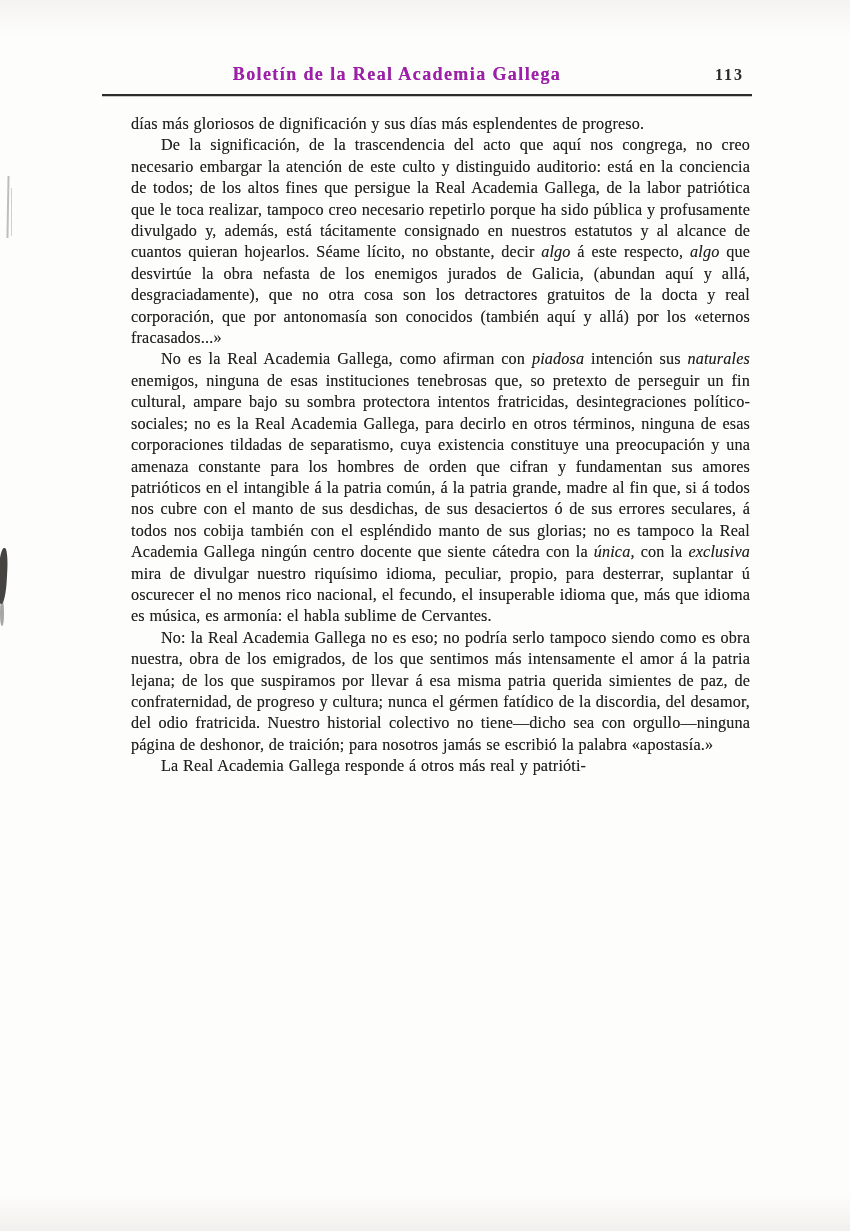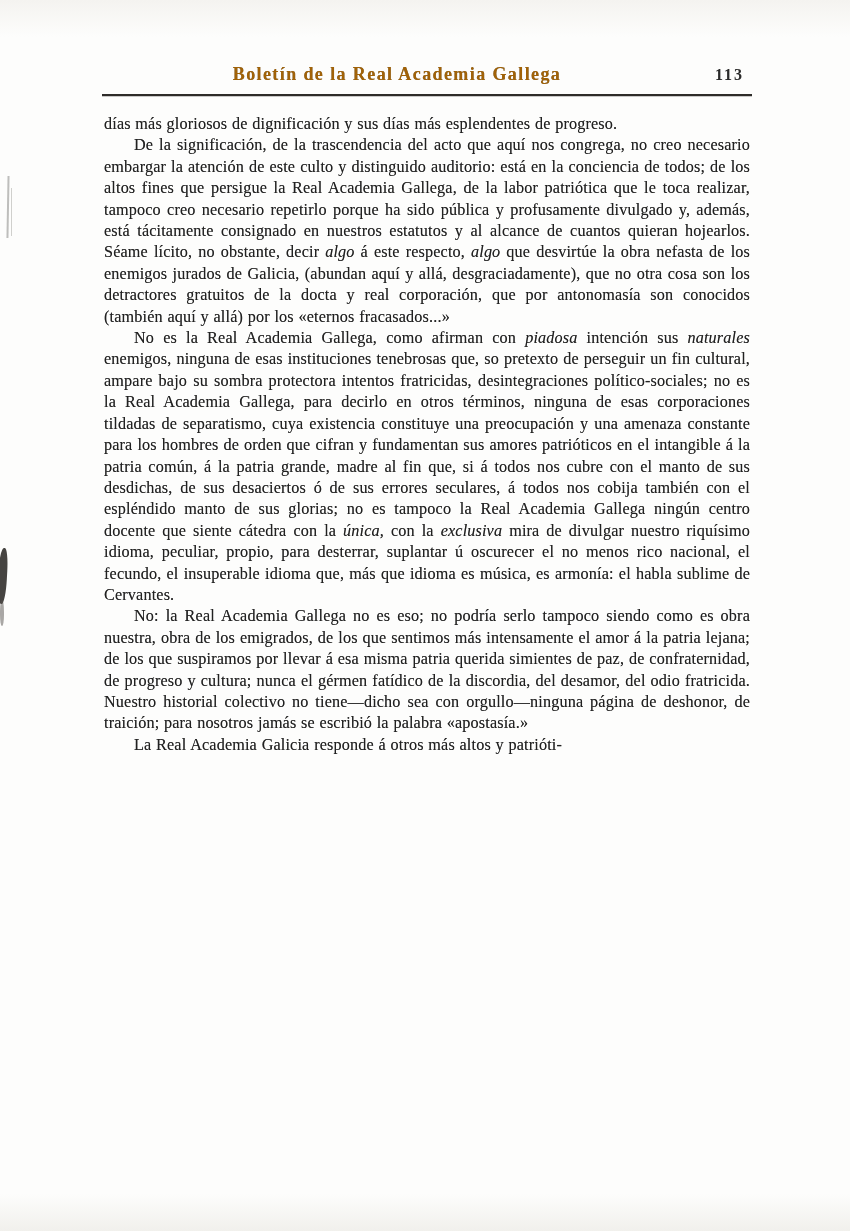--- a/index.html
+++ b/index.html
@@ -28,21 +28,21 @@
     height: 34px;
   }
   .header-title {
     position: absolute;
     left: 0;
     right: 60px;
     text-align: center;
     font-size: 18px;
     font-weight: bold;
     letter-spacing: 1.4px;
-    color: #a16207;
+    color: #a21caf;
     top: 2px;
     text-shadow: 0 0 0.5px rgba(30,30,30,0.55);
   }
   .page-number {
     position: absolute;
     right: 6px;
     top: 4px;
     font-size: 16px;
     font-weight: bold;
     letter-spacing: 2px;
@@ -59,20 +59,21 @@
   }
   .text-block {
     margin-top: 18px;
     text-align: justify;
     font-size: 16.2px;
     line-height: 21.4px;
     letter-spacing: 0.15px;
     word-spacing: 0.5px;
     color: #212121;
     text-shadow: 0 0 0.4px rgba(20,20,20,0.45);
+    margin-left: 27px;
   }
   .para {
     margin: 0;
   }
   .para.indent {
     text-indent: 30px;
   }
   .para em {
   }
   
@@ -130,15 +131,15 @@
     <div class="header-title">Boletín de la Real Academia Gallega</div>
     <div class="page-number">113</div>
     <div class="header-rule"></div>
   </div>
 
   <div class="text-block">
       <p class="para"><span>días más gloriosos de dignificación y sus días más esplendentes de progreso.</span></p>
       <p class="para indent"><span>De la significación, de la trascendencia del acto que aquí nos congrega, no creo necesario embargar la atención de este culto y distinguido auditorio: está en la conciencia de todos; de los altos fines que persigue la Real Academia Gallega, de la labor patriótica que le toca realizar, tampoco creo necesario repetirlo porque ha sido pública y profusamente divulgado y, además, está tácitamente consignado en nuestros estatutos y al alcance de cuantos quieran hojearlos. Séame lícito, no obstante, decir </span><em>algo</em><span> á este respecto, </span><em>algo</em><span> que desvirtúe la obra nefasta de los enemigos jurados de Galicia, (abundan aquí y allá, desgraciadamente), que no otra cosa son los detractores gratuitos de la docta y real corporación, que por antonomasía son conocidos (también aquí y allá) por los «eternos fracasados...»</span></p>
       <p class="para indent"><span>No es la Real Academia Gallega, como afirman con </span><em>piadosa</em><span> intención sus </span><em>naturales</em><span> enemigos, ninguna de esas instituciones tenebrosas que, so pretexto de perseguir un fin cultural, ampare bajo su sombra protectora intentos fratricidas, desintegraciones político-sociales; no es la Real Academia Gallega, para decirlo en otros términos, ninguna de esas corporaciones tildadas de separatismo, cuya existencia constituye una preocupación y una amenaza constante para los hombres de orden que cifran y fundamentan sus amores patrióticos en el intangible á la patria común, á la patria grande, madre al fin que, si á todos nos cubre con el manto de sus desdichas, de sus desaciertos ó de sus errores seculares, á todos nos cobija también con el espléndido manto de sus glorias; no es tampoco la Real Academia Gallega ningún centro docente que siente cátedra con la </span><em>única,</em><span> con la </span><em>exclusiva</em><span> mira de divulgar nuestro riquísimo idioma, peculiar, propio, para desterrar, suplantar ú oscurecer el no menos rico nacional, el fecundo, el insuperable idioma que, más que idioma es música, es armonía: el habla sublime de Cervantes.</span></p>
       <p class="para indent"><span>No: la Real Academia Gallega no es eso; no podría serlo tampoco siendo como es obra nuestra, obra de los emigrados, de los que sentimos más intensamente el amor á la patria lejana; de los que suspiramos por llevar á esa misma patria querida simientes de paz, de confraternidad, de progreso y cultura; nunca el gérmen fatídico de la discordia, del desamor, del odio fratricida. Nuestro historial colectivo no tiene—dicho sea con orgullo—ninguna página de deshonor, de traición; para nosotros jamás se escribió la palabra «apostasía.»</span></p>
-      <p class="para indent"><span>La Real Academia Galicia responde á otros más altos y patrióti-</span></p>
+      <p class="para indent"><span>La Real Academia Gallega responde á otros más real y patrióti-</span></p>
     </div>
 </div>
 
 </body></html>

